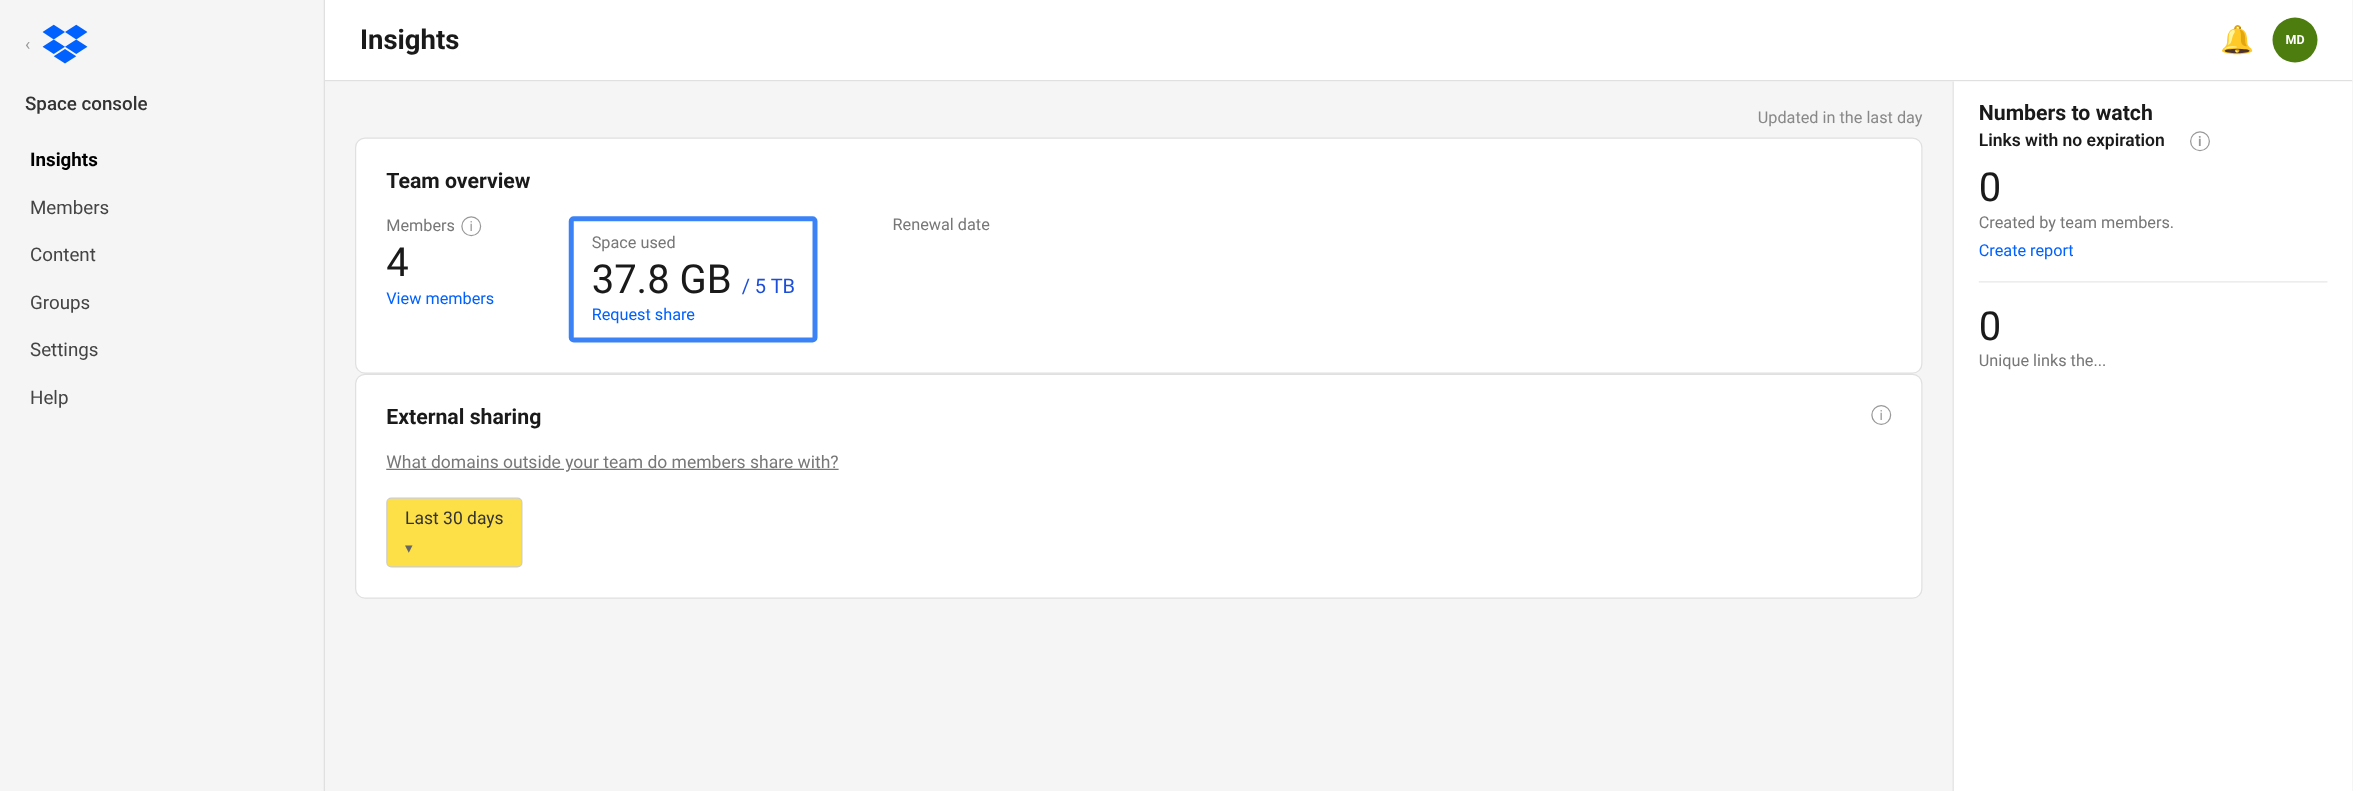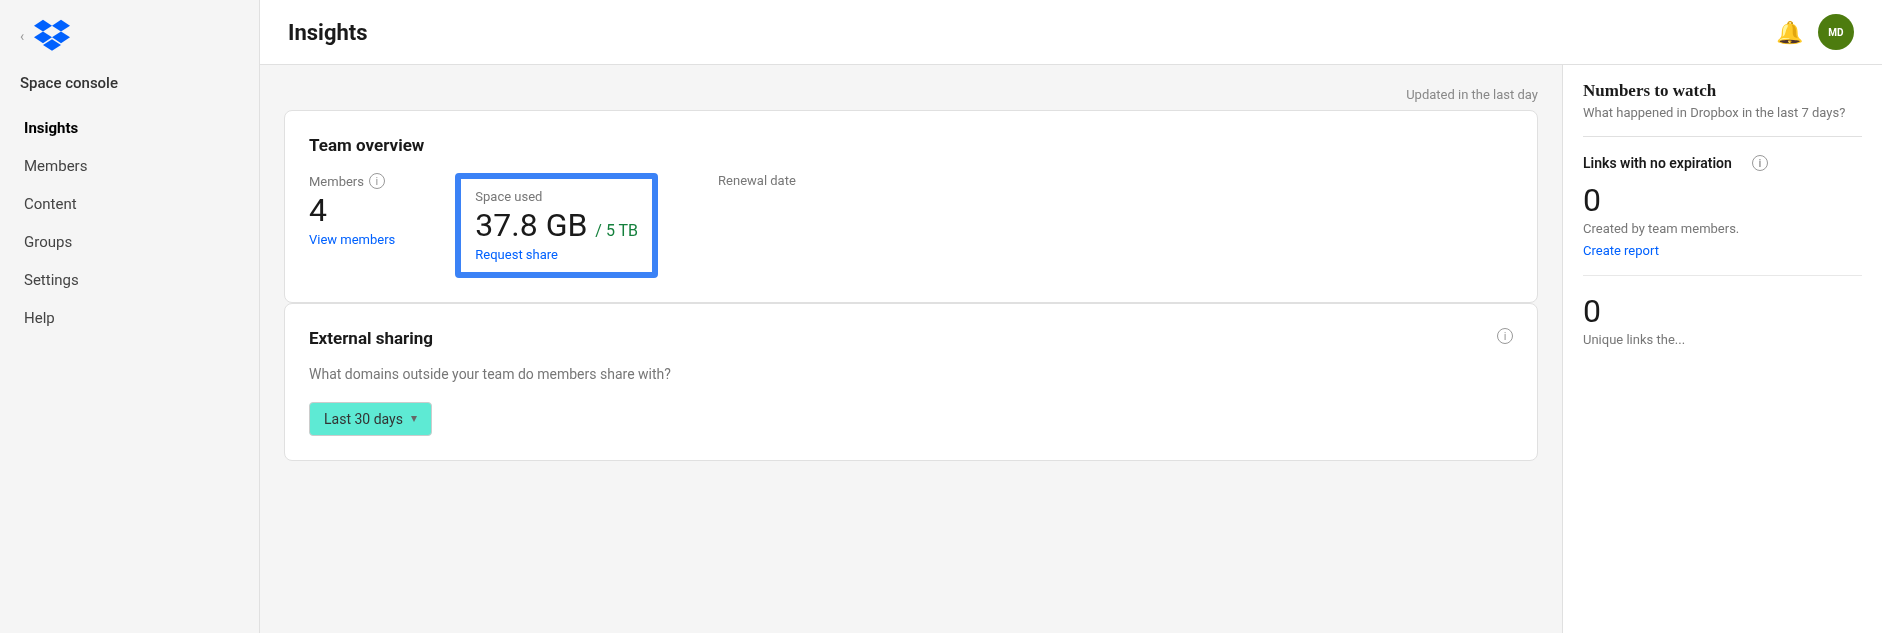--- a/index.html
+++ b/index.html
@@ -182,34 +182,34 @@
 
     .stat-value {
       font-size: 32px;
       font-weight: 400;
       color: #1a1a1a;
       line-height: 1.1;
     }
 
     .stat-value .unit {
       font-size: 16px;
-      color: #15803d;
+      color: #1d4ed8;
       font-weight: 400;
     }
 
     .stat-link {
       font-size: 13px;
       color: #0061fe;
       cursor: pointer;
       text-decoration: none;
     }
 
     
     .space-used-wrapper {
-      border: 6px solid #3b82f6;
+      border: 4px solid #3b82f6;
       border-radius: 4px;
       padding: 10px 14px;
     }
 
     .info-circle {
       display: inline-flex;
       align-items: center;
       justify-content: center;
       width: 16px;
       height: 16px;
@@ -224,49 +224,50 @@
     .external-sharing-header {
       display: flex;
       justify-content: space-between;
       align-items: flex-start;
     }
 
     .external-sharing-desc {
       font-size: 14px;
       color: #777;
       margin-top: 4px;
+      text-decoration: underline;
     }
 
     .dropdown-select {
       margin-top: 20px;
       display: flex;
       align-items: flex-start;
       gap: 8px;
       padding: 8px 14px;
       border: 1px solid #ccc;
       border-radius: 4px;
-      background: #5eead4;
+      background: #fde047;
       font-size: 14px;
       color: #333;
       cursor: pointer;
       width: fit-content;
+      flex-direction: column;
     }
 
     .chevron-down {
       font-size: 12px;
       color: #666;
     }
 
     
     .ntw-title {
       font-size: 17px;
       font-weight: 700;
       color: #1a1a1a;
       margin-bottom: 4px;
-      font-family: Liberation Serif, serif;
     }
     .ntw-subtitle {
       font-size: 13px;
       color: #777;
       margin-bottom: 18px;
       padding-bottom: 16px;
       border-bottom: 1px solid #e0e0e0;
     }
 
     .ntw-section-label {
@@ -388,21 +389,20 @@
         <div class="dropdown-select">
           <span>Last 30 days</span>
           <span class="chevron-down">▾</span>
         </div>
       </div>
 
     </div>
 
     <div class="content-sidebar">
       <div class="ntw-title">Numbers to watch</div>
-      <div class="ntw-subtitle">What happened in Dropbox in the last 7 days?</div>
 
       <div class="ntw-section-label">
         <span>Links with no expiration</span>
         <span class="info-circle">i</span>
       </div>
       <div class="ntw-stat-value">0</div>
       <div class="ntw-stat-desc">Created by team members.</div>
       <a class="ntw-stat-link">Create report</a>
 
       <hr class="ntw-divider">

